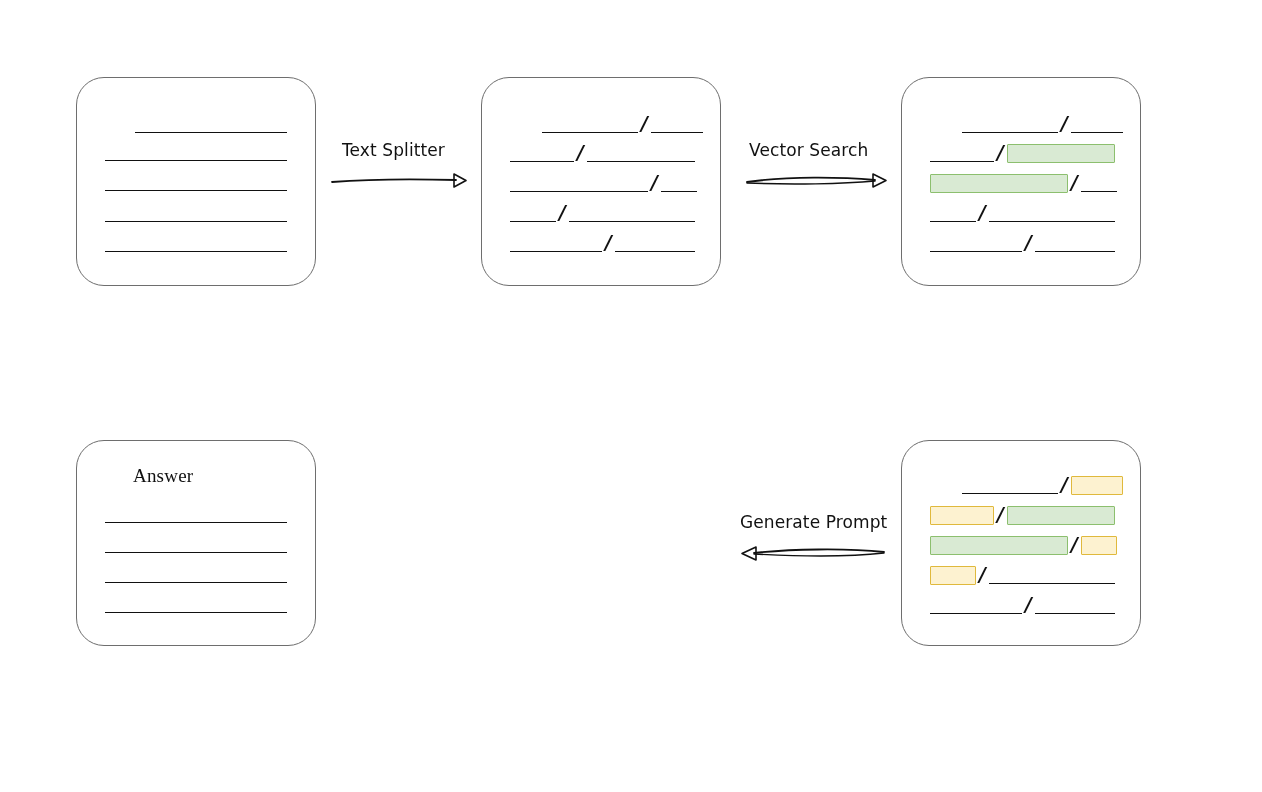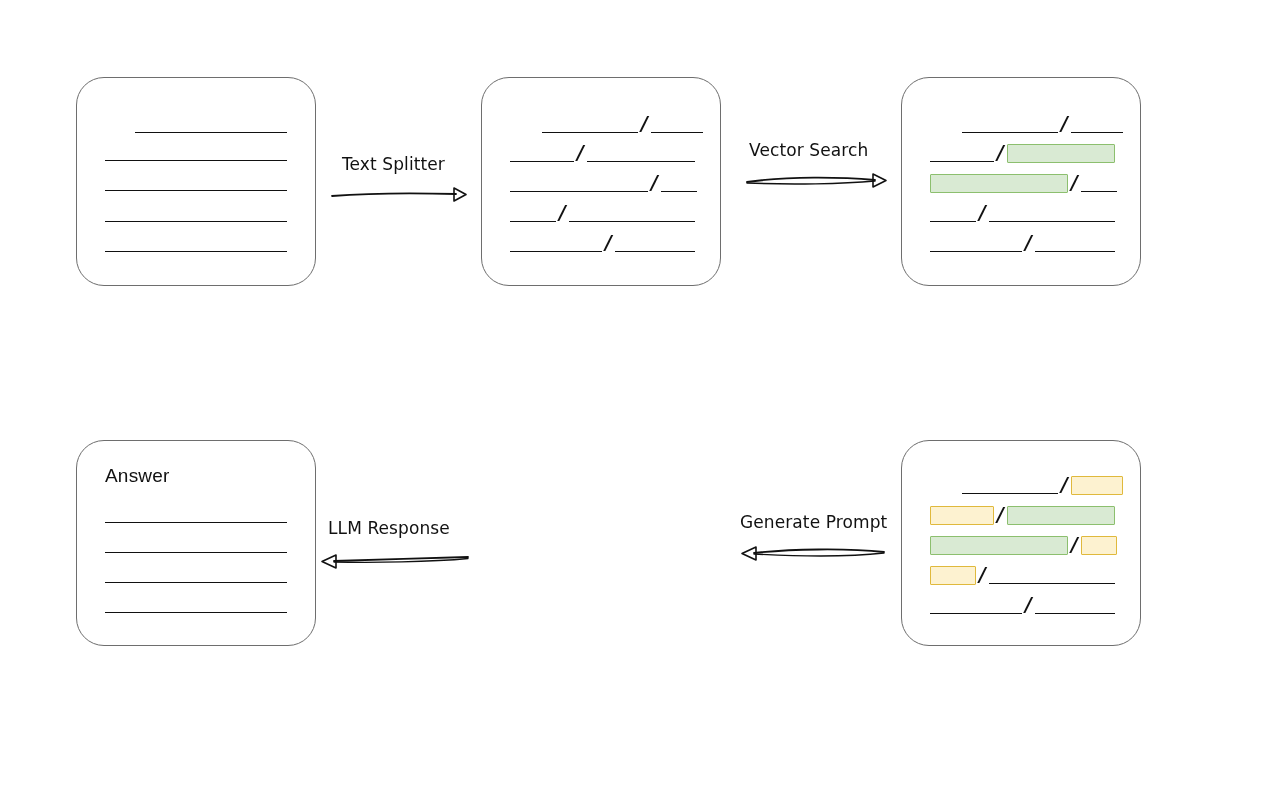--- a/index.html
+++ b/index.html
@@ -72,25 +72,26 @@
     border-width: 1.6px;
     border-style: solid;
     border-radius: 1px;
   }
   .chip.green  { background: #d9ead3; border-color: #8cbf6e; }
   .chip.yellow { background: #fdf2d0; border-color: #e0b93c; }
 
   
   .card-heading {
     position: absolute;
-    font-family: Liberation Sans, sans-serif;
+    font-family: Liberation Serif, serif;
     font-size: 19px;
     color: #111111;
     letter-spacing: 0.2px;
     white-space: nowrap;
+    margin-left: 28px;
   }
 
   
   .bar {
     position: absolute;
     box-sizing: border-box;
     height: 20px;
     border-width: 1.6px;
     border-style: solid;
     border-radius: 1px;
@@ -137,21 +138,21 @@
       <span class="seg-line" style="width:182px;"></span>
     </div>
     <div class="row" style="left:28px; top:124px; width:182px;">
       <span class="seg-line" style="width:182px;"></span>
     </div>
     <div class="row" style="left:28px; top:154px; width:182px;">
       <span class="seg-line" style="width:182px;"></span>
     </div>
   </div>
 
-  <div class="arrow-group" style="left:330px; top:154px; width:140px; height:60px;">
+  <div class="arrow-group" style="left:330px; top:140px; width:140px; height:60px;">
     <span class="arrow-label" style="left:12px; top:0px;">Text Splitter</span>
     <svg class="arrow-svg" width="140" height="30" viewBox="0 0 140 30" style="left:0px; top:26px;">
       <path d="M2,16 C40,13 92,13 126,14" stroke="#111111" stroke-width="1.8" fill="none" stroke-linecap="round"></path>
       <path d="M124,8 L136,14.5 L124,21 Z" stroke="#111111" stroke-width="1.6" fill="none" stroke-linejoin="round"></path>
     </svg>
   </div>
 
   <div class="card" style="left:481px; top:77px; width:240px; height:209px;">
     <div class="row" style="left:60px; top:35px;">
       <span class="seg-line" style="width:96px;"></span>
@@ -249,28 +250,20 @@
   <div class="arrow-group" style="left:738px; top:512px; width:148px; height:60px;">
     <span class="arrow-label" style="left:2px; top:0px;">Generate Prompt</span>
     <svg class="arrow-svg" width="148" height="30" viewBox="0 0 148 30" style="left:0px; top:26px;">
       <path d="M146,14 C108,10 52,11 16,15" stroke="#111111" stroke-width="1.8" fill="none" stroke-linecap="round"></path>
       <path d="M146,15 C110,19 54,18 16,16" stroke="#111111" stroke-width="1.4" fill="none" stroke-linecap="round"></path>
       <path d="M18,9 L4,15.5 L18,22 Z" stroke="#111111" stroke-width="1.6" fill="none" stroke-linejoin="round"></path>
     </svg>
   </div>
 
 
-  <div class="arrow-group" style="left:320px; top:518px; width:150px; height:60px;">
-    <span class="arrow-label" style="left:8px; top:0px;">LLM Response</span>
-    <svg class="arrow-svg" width="150" height="30" viewBox="0 0 150 30" style="left:0px; top:26px;">
-      <path d="M148,13 C110,14 50,16 14,17" stroke="#111111" stroke-width="1.8" fill="none" stroke-linecap="round"></path>
-      <path d="M148,14.5 C112,18 52,19 14,18" stroke="#111111" stroke-width="1.3" fill="none" stroke-linecap="round"></path>
-      <path d="M16,11 L2,17.5 L16,24 Z" stroke="#111111" stroke-width="1.6" fill="none" stroke-linejoin="round"></path>
-    </svg>
-  </div>
 
   <div class="card" style="left:76px; top:440px; width:240px; height:206px;">
     <span class="card-heading" style="left:28px; top:24px;">Answer</span>
     <div class="row" style="left:28px; top:62px;">
       <span class="seg-line" style="width:182px;"></span>
     </div>
     <div class="row" style="left:28px; top:92px;">
       <span class="seg-line" style="width:182px;"></span>
     </div>
     <div class="row" style="left:28px; top:122px;">

